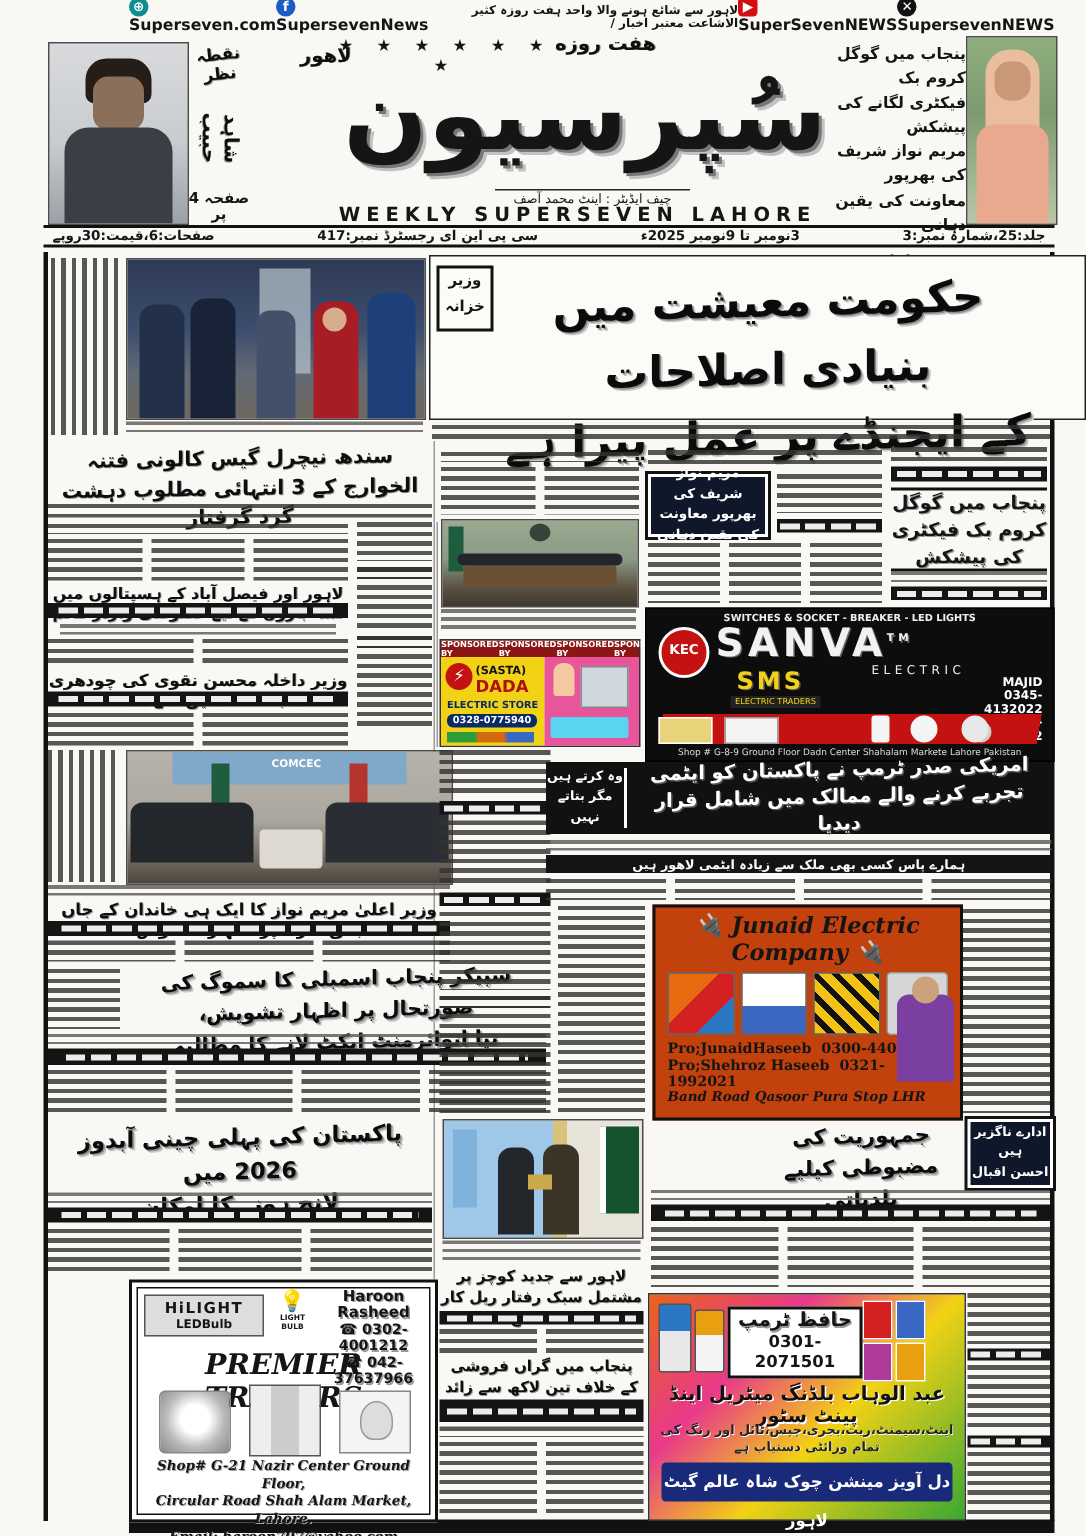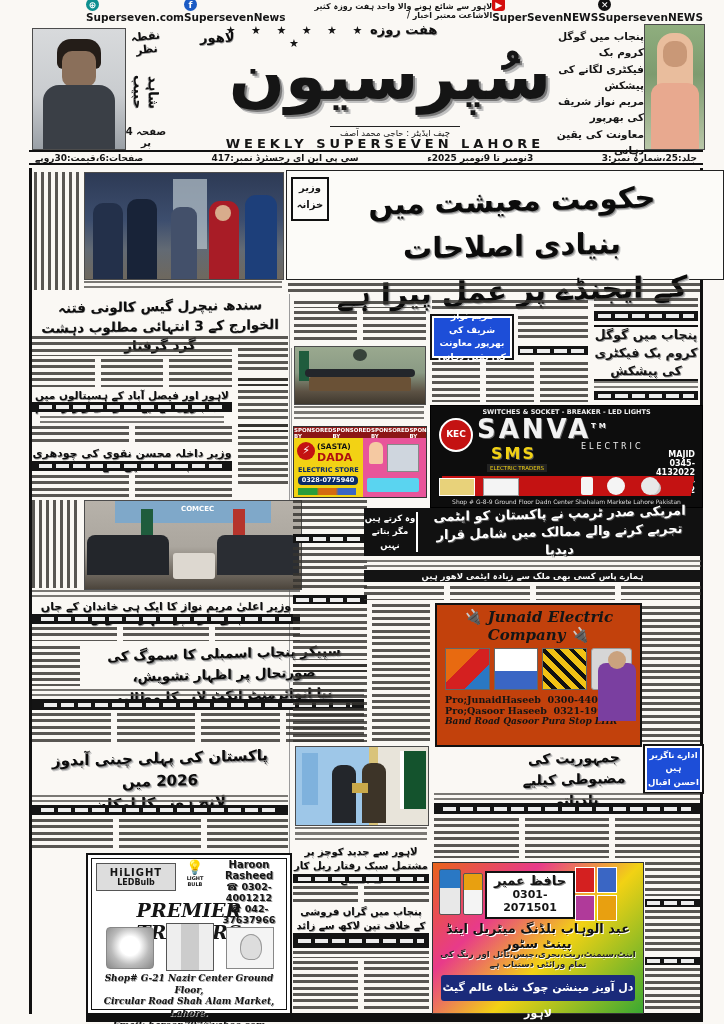--- a/index.html
+++ b/index.html
@@ -14,21 +14,21 @@
   
   .sim{background-image:repeating-linear-gradient(180deg,#35332f 0 3px,transparent 3px 6.4px);opacity:.82;}
   .simg{background-image:repeating-linear-gradient(180deg,#5a5854 0 2.4px,transparent 2.4px 5.4px);opacity:.8;}
   .cols{display:flex;gap:6px;}
   .cols>div{flex:1;}
   .rev{background:#141414;display:flex;align-items:center;justify-content:center;overflow:hidden;}
   .wsim{height:4px;width:93%;background:repeating-linear-gradient(90deg,#ececec 0 13px,transparent 13px 17px);}
   .revtx{color:#fafafa;font-weight:bold;}
   .ph{overflow:hidden;border:1px solid #4c4c4c;}
   .rule-v{background:#9b9b9b;width:1px;}
-  .ornate{background:#1d4ed8;color:#fff;border:2px solid #fff;box-shadow:0 0 0 2px #131313;}
+  .ornate{background:#0f172a;color:#fff;border:2px solid #fff;box-shadow:0 0 0 2px #131313;}
   .boxline{border:1px solid #222;padding-left:21px;}
   .ic{display:inline-flex;width:13px;height:13px;border-radius:50%;color:#fff;font-size:9px;
       align-items:center;justify-content:center;font-weight:bold;vertical-align:middle;margin-right:2px;}
 </style>
 </head>
 <body>
 
 <div class="page">
 
   <div class="a" style="left:86px;top:2px;width:617px;height:17px;display:flex;align-items:center;justify-content:space-between;font-size:10.5px;font-weight:bold;">
@@ -47,21 +47,21 @@
   <div class="a ur c" style="left:124px;top:30px;width:44px;height:118px;">
     <div class="hl" style="font-size:11px;transform:rotate(-6deg);">نقطہ نظر</div>
     <div class="hl" style="font-size:13px;writing-mode:vertical-rl;height:64px;margin:4px auto 2px;">شاہد حبیب</div>
     <div class="b" style="font-size:10px;">صفحہ 4 پر</div>
   </div>
 
   <div class="a c" style="left:222px;top:24px;width:150px;letter-spacing:6px;font-size:11px;"><span>★ ★ ★ ★ ★ ★ ★</span></div>
   <div class="a ur hl" style="left:370px;top:22px;font-size:13px;">هفت روزه</div>
   <div class="a ur hl" style="left:200px;top:30px;font-size:13px;">لاهور</div>
   <div class="a ur c" style="left:220px;top:34px;width:340px;font-size:66px;font-weight:bold;line-height:1.3;text-shadow:2px 2px 0 #777,4px 4px 0 #c2c2c2;">سُپرسیون</div>
-  <div class="a ur c" style="left:330px;top:126px;width:130px;font-size:8.5px;border-top:1px solid #222;padding-top:1px;">چیف ایڈیٹر : حاجی محمد آصف</div>
+  <div class="a ur c" style="left:330px;top:126px;width:130px;font-size:8.5px;border-top:1px solid #222;padding-top:1px;">چیف ایڈیٹر : اینٹ محمد آصف</div>
   <div class="a c b" style="left:215px;top:136px;width:340px;font-size:13px;letter-spacing:4px;">WEEKLY SUPERSEVEN LAHORE</div>
 
   <div class="a ur" style="left:552px;top:28px;width:92px;font-size:10.5px;font-weight:bold;text-align:right;line-height:1.55;">
     <div>پنجاب میں گوگل کروم بک</div>
     <div>فیکٹری لگانے کی پیشکش</div>
     <div>مریم نواز شریف کی بھرپور</div>
     <div>معاونت کی یقین دہانی</div>
     <div class="hl" style="font-size:11px;margin-top:8px;">صفحہ اول پر</div>
   </div>
   <div class="a ph" style="left:644px;top:24px;width:59px;height:124px;background:linear-gradient(180deg,#8fae7e 0%,#7d9b6f 40%,#b9c7a8 100%);">
@@ -363,21 +363,21 @@
   <div class="a" style="left:435px;top:603px;width:203px;height:140px;border:2px solid #111;background:#c2410c;">
     <div class="c" style="font-size:15px;font-weight:bold;font-style:italic;font-family:'DejaVu Serif',serif;margin-top:3px;">🔌 <span>Junaid Electric Company</span> 🔌</div>
     <div style="display:flex;gap:4px;padding:4px 8px;">
       <div style="width:44px;height:40px;background:linear-gradient(135deg,#e86a10 0 40%,#d42020 40% 70%,#2a78c4 70%);border:1px solid #666;"></div>
       <div style="width:44px;height:40px;background:linear-gradient(180deg,#fff 0 55%,#3a66c4 55%);border:1px solid #666;"></div>
       <div style="width:44px;height:40px;background:repeating-linear-gradient(45deg,#f2c214 0 6px,#111 6px 10px);border:1px solid #666;"></div>
       <div style="width:40px;height:40px;background:#d6d6d6;border:1px solid #999;border-radius:3px;"></div>
     </div>
     <div style="padding:0 8px;font-size:9.5px;font-weight:bold;font-family:'DejaVu Serif',serif;">
       <div><span>Pro;JunaidHaseeb</span>&nbsp;&nbsp;<span>0300-4404103</span></div>
-      <div><span>Pro;Qasoor Haseeb</span>&nbsp;&nbsp;<span>0321-1992021</span></div>
+      <div><span>Pro;Shehroz Haseeb</span>&nbsp;&nbsp;<span>0321-1992021</span></div>
       <div style="font-style:italic;font-size:9px;">Band Road Qasoor Pura Stop LHR</div>
     </div>
     <div class="a" style="right:4px;top:58px;width:38px;height:58px;background:#7a3fa0;border-radius:8px 8px 0 0;">
       <div class="a" style="left:10px;top:-12px;width:18px;height:18px;background:#caa27e;border-radius:50%;"></div>
     </div>
   </div>
   <div class="a sim" style="left:642px;top:606px;width:58px;height:136px;"></div>
 
   <div class="a ur c ornate" style="left:645px;top:746px;width:53px;height:42px;font-size:8.5px;font-weight:bold;line-height:1.6;display:flex;flex-direction:column;justify-content:center;">
     <div>ادارے ناگزیر ہیں</div>
@@ -398,21 +398,21 @@
   <div class="a" style="left:432px;top:862px;width:210px;height:150px;background:linear-gradient(135deg,#e8641a 0%,#e83a8a 30%,#f2d214 58%,#3aa832 100%);border:1px solid #333;">
     <div class="a" style="left:6px;top:6px;width:20px;height:44px;background:linear-gradient(180deg,#2a78c4 0 40%,#e8e8e8 40%);border:1px solid #555;border-radius:2px;"></div>
     <div class="a" style="left:30px;top:10px;width:18px;height:40px;background:linear-gradient(180deg,#e8a010 0 40%,#f4f4f4 40%);border:1px solid #555;border-radius:2px;"></div>
     <div class="a" style="left:142px;top:4px;width:62px;height:52px;display:flex;gap:2px;flex-wrap:wrap;">
       <div style="width:18px;height:24px;background:#d42020;border:1px solid #fff;"></div>
       <div style="width:18px;height:24px;background:#3a66c4;border:1px solid #fff;"></div>
       <div style="width:18px;height:24px;background:#b03a9a;border:1px solid #fff;"></div>
       <div style="width:18px;height:24px;background:#e8a010;border:1px solid #fff;"></div>
     </div>
     <div class="a c" style="left:52px;top:8px;width:86px;height:44px;background:#fff;border:2px solid #111;">
-      <div class="ur" style="font-size:13px;font-weight:bold;text-shadow:1px 1px 0 #999;">حافظ عمیر</div>
+      <div class="ur" style="font-size:13px;font-weight:bold;text-shadow:1px 1px 0 #999;">حافظ ٹرمپ</div>
       <div style="font-size:11px;font-weight:bold;">0301-2071501</div>
     </div>
     <div class="a ur c" style="left:4px;top:58px;width:202px;font-size:13px;font-weight:bold;color:#111;text-shadow:1px 1px 0 #fff;">عبد الوہاب بلڈنگ میٹریل اینڈ پینٹ سٹور</div>
     <div class="a ur c" style="left:4px;top:86px;width:202px;font-size:8.5px;font-weight:bold;color:#222;text-shadow:.5px .5px 0 #fff;">اینٹ،سیمنٹ،ریت،بجری،چپس،ٹائل اور رنگ کی تمام ورائٹی دستیاب ہے</div>
     <div class="a ur c" style="left:8px;top:112px;width:194px;height:26px;background:#1a2a7a;color:#fff;font-size:11px;font-weight:bold;line-height:26px;border-radius:3px;">دل آویز مینشن چوک شاہ عالم گیٹ لاہور</div>
   </div>
   <div class="a" style="left:645px;top:862px;width:55px;height:150px;">
     <div class="sim" style="height:34px;"></div>
     <div class="rev" style="height:8px;margin:3px 0;">
         <div class="wsim"></div>

